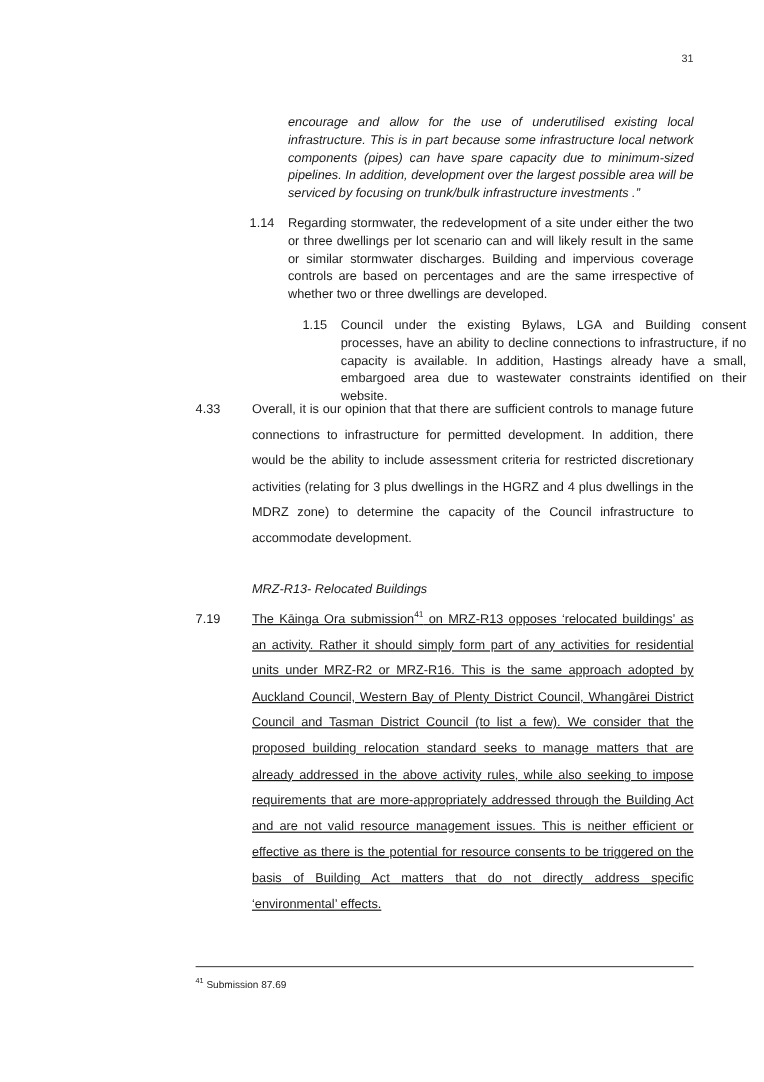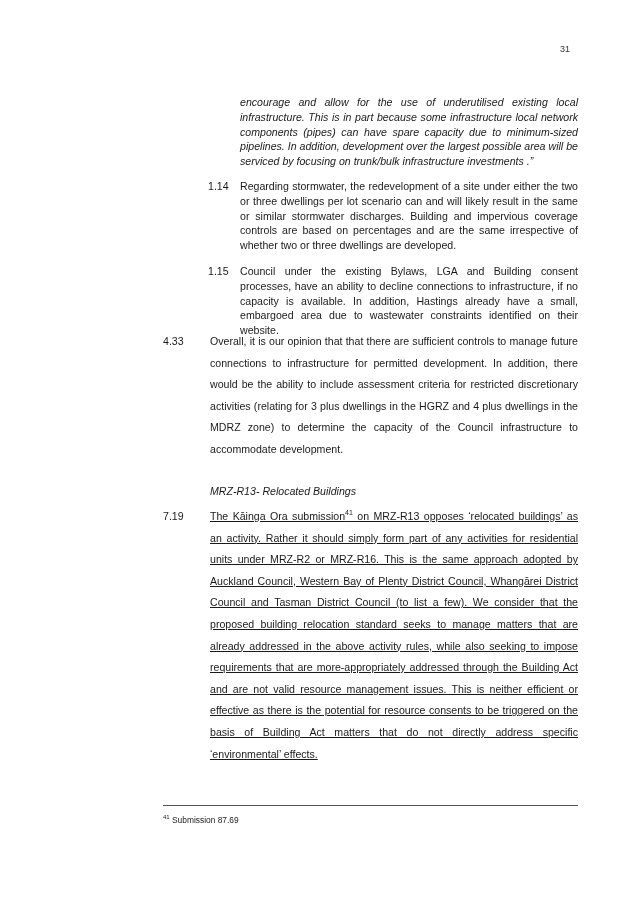--- a/index.html
+++ b/index.html
@@ -1,18 +1,18 @@
 <!DOCTYPE html>
 <html><head>
 <meta charset="utf-8">
 <style>
   html, body { margin: 0; padding: 0; background: #ffffff; }
   body { width: 637px; height: 902px; position: relative; overflow: hidden;
          font-family: "Liberation Sans", sans-serif; color: #1a1a1a; }
-  .pagenum { position: absolute; top: 44px; left: 560px; width: 18px; text-align: left;
+  .pagenum { position: absolute; top: 44px; left: 560px; width: 18px; text-align: right;
              font-size: 9px; color: #333; }
   .quote { position: absolute; left: 240px; width: 338px; font-style: italic;
            font-size: 10.6px; line-height: 14.8px; text-align: justify; text-align-last: left; }
   .quote p { margin: 0; }
   .sub { position: absolute; left: 208px; width: 370px; 
          font-size: 10.6px; line-height: 14.8px; }
   .sub .num { position: absolute; left: 0; top: 0; }
   .sub .txt { margin-left: 32px; text-align: justify; text-align-last: left; }
   .para { position: absolute; left: 163px; width: 415px; font-size: 10.6px; line-height: 21.6px; }
   .para .num { position: absolute; left: 0; top: 0; }
@@ -30,21 +30,21 @@
 
 <div class="quote" style="top:95px;">
   <p>encourage and allow for the use of underutilised existing local infrastructure.  This is in part because some infrastructure local network components (pipes) can have spare capacity due to minimum-sized pipelines.  In addition, development over the largest possible area will be serviced by focusing on trunk/bulk infrastructure investments .”</p>
 </div>
 
 <div class="sub" style="top:179px;">
   <span class="num">1.14</span>
   <div class="txt">Regarding stormwater, the redevelopment of a site under either the two or three dwellings per lot scenario can and will likely result in the same or similar stormwater discharges.  Building and impervious coverage controls are based on percentages and are the same irrespective of whether two or three dwellings are developed.</div>
 </div>
 
-<div class="sub" style="top:264px;">
+<div class="sub" style="top:264px;margin-left:44px;">
   <span class="num">1.15</span>
   <div class="txt">Council under the existing Bylaws, LGA and Building consent processes, have an ability to decline connections to infrastructure, if no capacity is available.  In addition, Hastings already have a small, embargoed area due to wastewater constraints identified on their website.</div>
 </div>
 
 <div class="para" style="top:331px;">
   <span class="num">4.33</span>
   <div class="txt">Overall, it is our opinion that that there are sufficient controls to manage future connections to infrastructure for permitted development.  In addition, there would be the ability to include assessment criteria for restricted discretionary activities (relating for 3 plus dwellings in the HGRZ and 4 plus dwellings in the MDRZ zone) to determine the capacity of the Council infrastructure to accommodate development.</div>
 </div>
 
 <div class="heading" style="top:485px;">MRZ-R13- Relocated Buildings</div>

